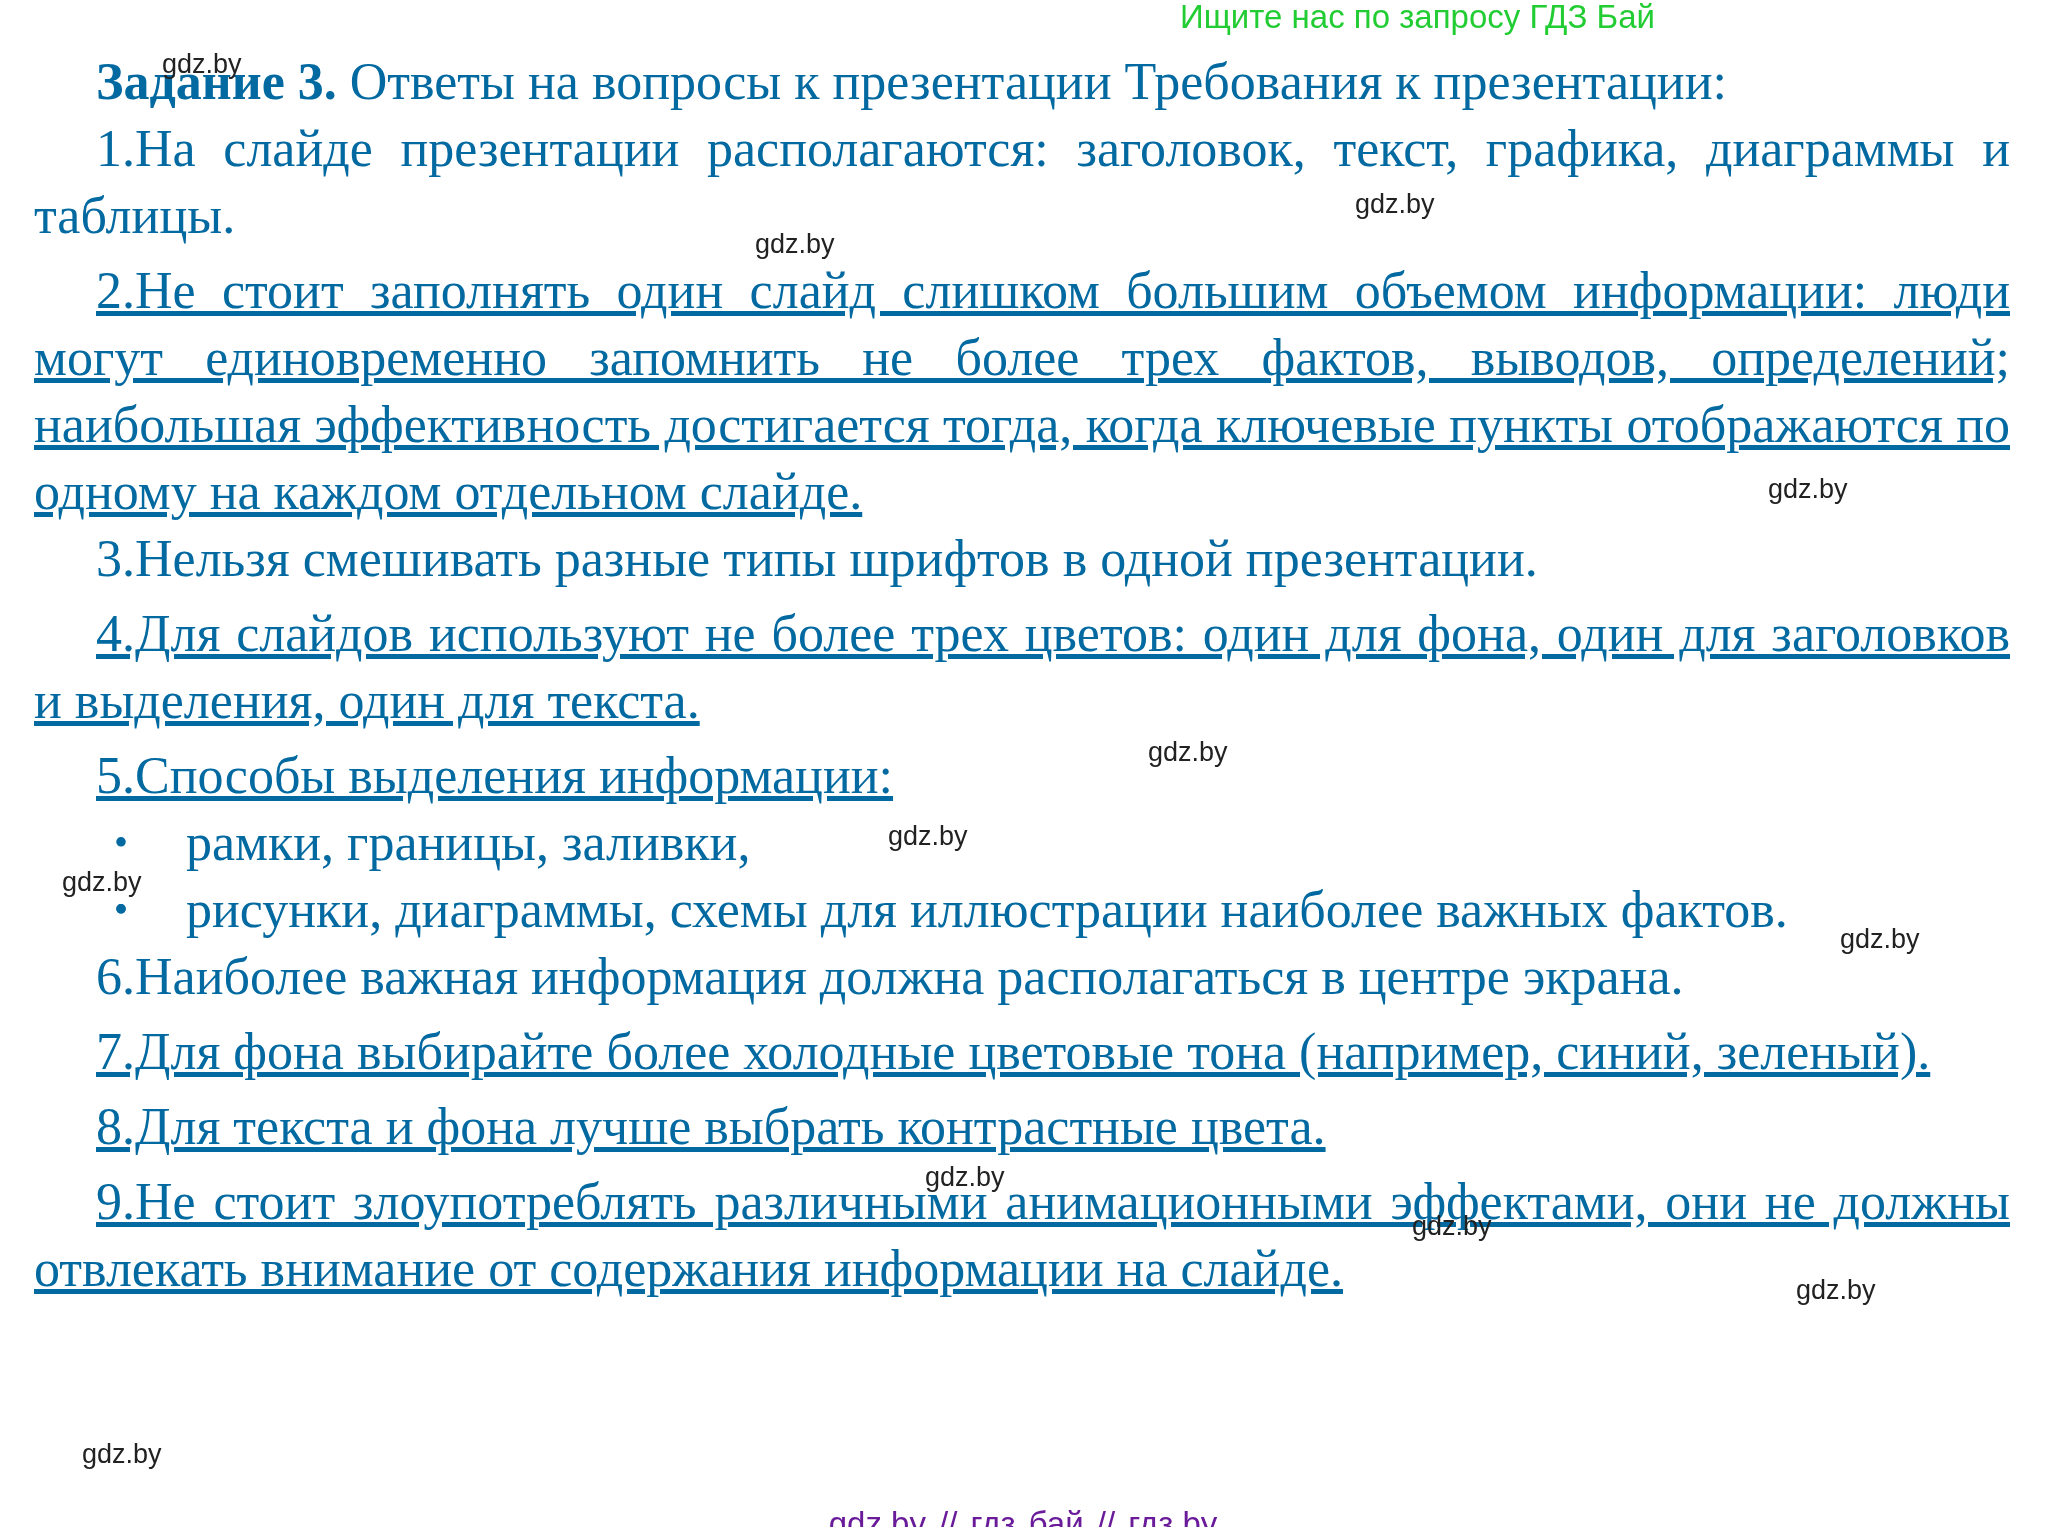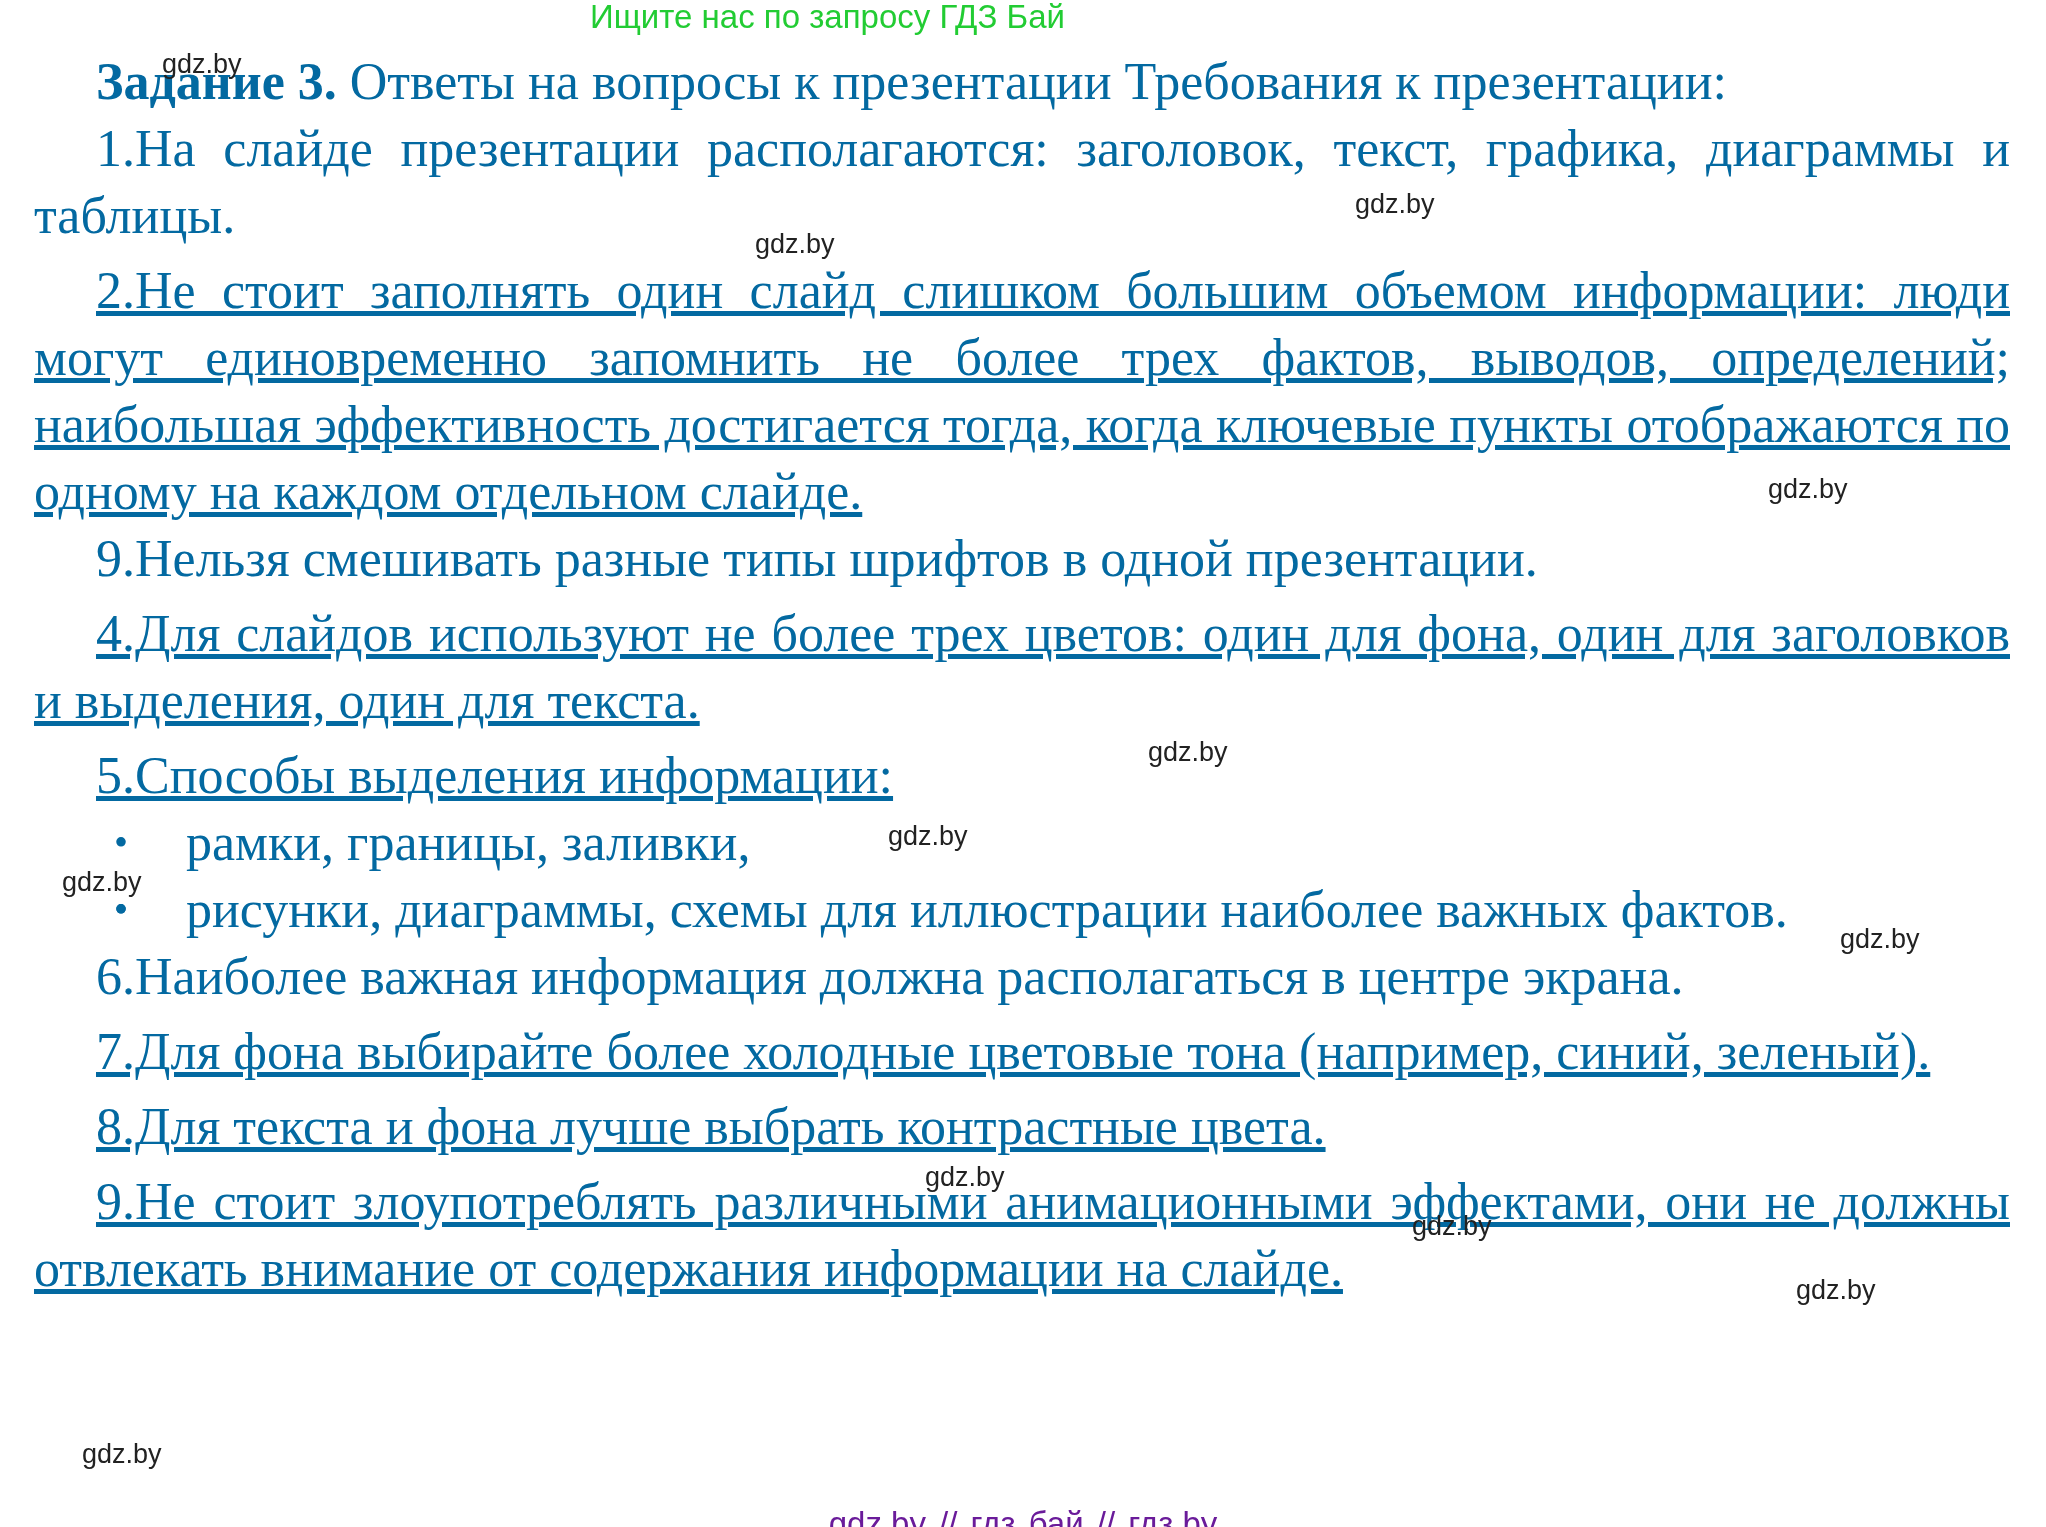--- a/index.html
+++ b/index.html
@@ -1,18 +1,18 @@
 <!DOCTYPE html>
 <html><head>
 <meta charset="utf-8">
 <style>
   html, body { margin: 0; padding: 0; background: #ffffff; }
   body { width: 2046px; height: 1527px; position: relative; overflow: hidden; }
   .header {
-    position: absolute; left: 0; top: 0; width: 1655px; text-align: center;
+    position: absolute; left: 0; top: 0; width: 1655px; text-align: right;
     font-family: "Liberation Sans", sans-serif; font-size: 33px; color: #22cc33;
     line-height: 34px;
   }
   .doc {
     position: absolute; left: 34px; top: 48px; width: 1976px;
     font-family: "Liberation Serif", serif; font-size: 52px; color: #0369a1;
     line-height: 67px;
   }
   .p { margin: 0; text-indent: 62px; text-align: justify; text-align-last: left; }
   .p.gap { margin-top: 8px; text-decoration: underline; }
@@ -36,21 +36,21 @@
 <body>
 
 <div class="header">Ищите нас по запросу ГДЗ Бай</div>
 
 <div class="doc">
   <p class="p">
     <span class="title-bold">Задание 3.</span><span> Ответы на вопросы к презентации Требования к презентации:</span>
   </p>
   <p class="p">1.На слайде презентации располагаются: заголовок, текст, графика, диаграммы и таблицы.</p>
   <p class="p gap">2.Не стоит заполнять один слайд слишком большим объемом информации: люди могут единовременно запомнить не более трех фактов, выводов, определений; наибольшая эффективность достигается тогда, когда ключевые пункты отображаются по одному на каждом отдельном слайде.</p>
-  <p class="p">9.Нельзя смешивать разные типы шрифтов в одной презентации.</p>
+  <p class="p">3.Нельзя смешивать разные типы шрифтов в одной презентации.</p>
   <p class="p gap">4.Для слайдов используют не более трех цветов: один для фона, один для заголовков и выделения, один для текста.</p>
   <p class="p gap">5.Способы выделения информации:</p>
   <ul class="bullets">
     <li><span class="dot">•</span><span>рамки, границы, заливки,</span></li>
     <li><span class="dot">•</span></li>
     <li><span class="dot">•</span><span>рисунки, диаграммы, схемы для иллюстрации наиболее важных фактов.</span></li>
   </ul>
   <p class="p">6.Наиболее важная информация должна располагаться в центре экрана.</p>
   <p class="p gap">7.Для фона выбирайте более  холодные цветовые тона (например, синий, зеленый).</p>
   <p class="p gap">8.Для текста и фона лучше выбрать контрастные цвета.</p>

